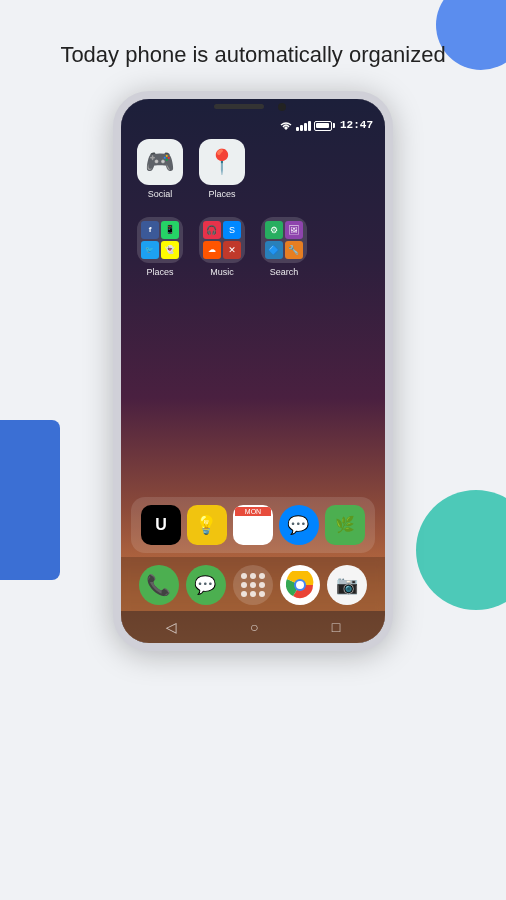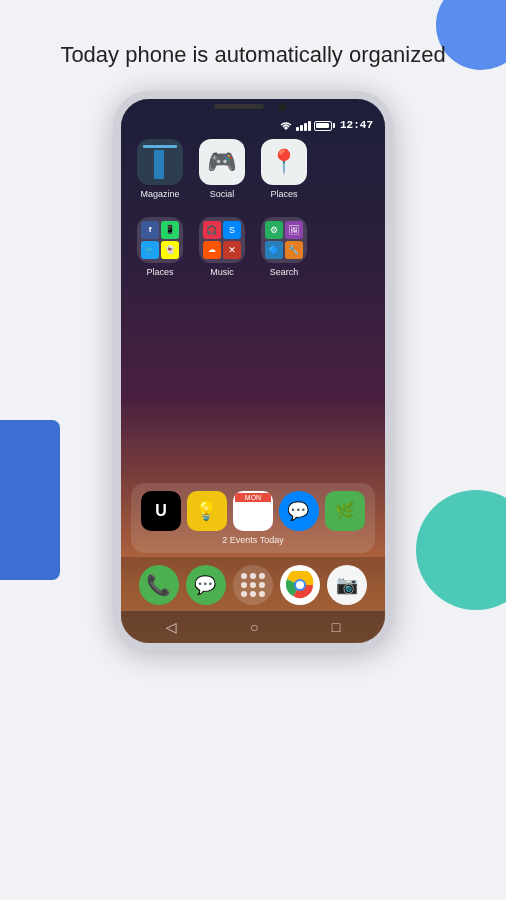--- a/index.html
+++ b/index.html
@@ -432,34 +432,20 @@
           </div>
 
           <span class="time-text">12:47</span>
         </div>
       </div>
 
 
       <div class="app-grid">
 
 
-        <div class="app-item">
-          <div class="app-icon-wrapper magazine-icon" style="background:#2c3e50; flex-direction:column; padding:6px; gap:2px;">
-            <div style="height:3px; background:#5dade2; border-radius:1px; width:100%;"></div>
-            <div style="display:flex; gap:2px; flex:1;">
-              <div style="width:10px; background:#2980b9; border-radius:1px;"></div>
-              <div style="flex:1; display:flex; flex-direction:column; gap:2px; justify-content:center;">
-                <div style="height:2px; background:#7fb3d3; border-radius:1px;"></div>
-                <div style="height:2px; background:#7fb3d3; border-radius:1px; width:70%;"></div>
-                <div style="height:2px; background:#7fb3d3; border-radius:1px;"></div>
-              </div>
-            </div>
-          </div>
-          <span class="app-label">Magazine</span>
-        </div>
 
         <div class="app-item">
           <div class="app-icon-wrapper games-icon">
             <span style="font-size:24px;">🎮</span>
           </div>
           <span class="app-label">Social</span>
         </div>
 
         <div class="app-item">
           <div class="app-icon-wrapper places-icon">
@@ -541,21 +527,20 @@
               <div style="height:2px; background:#3498db; border-radius:1px;"></div>
               <div style="height:2px; background:#bdc3c7; border-radius:1px;"></div>
               <div style="height:2px; background:#bdc3c7; border-radius:1px;"></div>
             </div>
           </div>
 
           <div class="widget-app-icon messenger-icon" style="border-radius:50%;">💬</div>
 
           <div class="widget-app-icon map-icon" style="border-radius:10px; background:#4caf50;">🌿</div>
         </div>
-        <span class="widget-events-text">2 Events Today</span>
       </div>
 
       <div class="dock">
 
         <div class="dock-icon phone-call-icon">📞</div>
 
         <div class="dock-icon messages-icon" style="background:#4caf50;">💬</div>
 
         <div class="dock-icon apps-icon">
           <div class="apps-dots">

